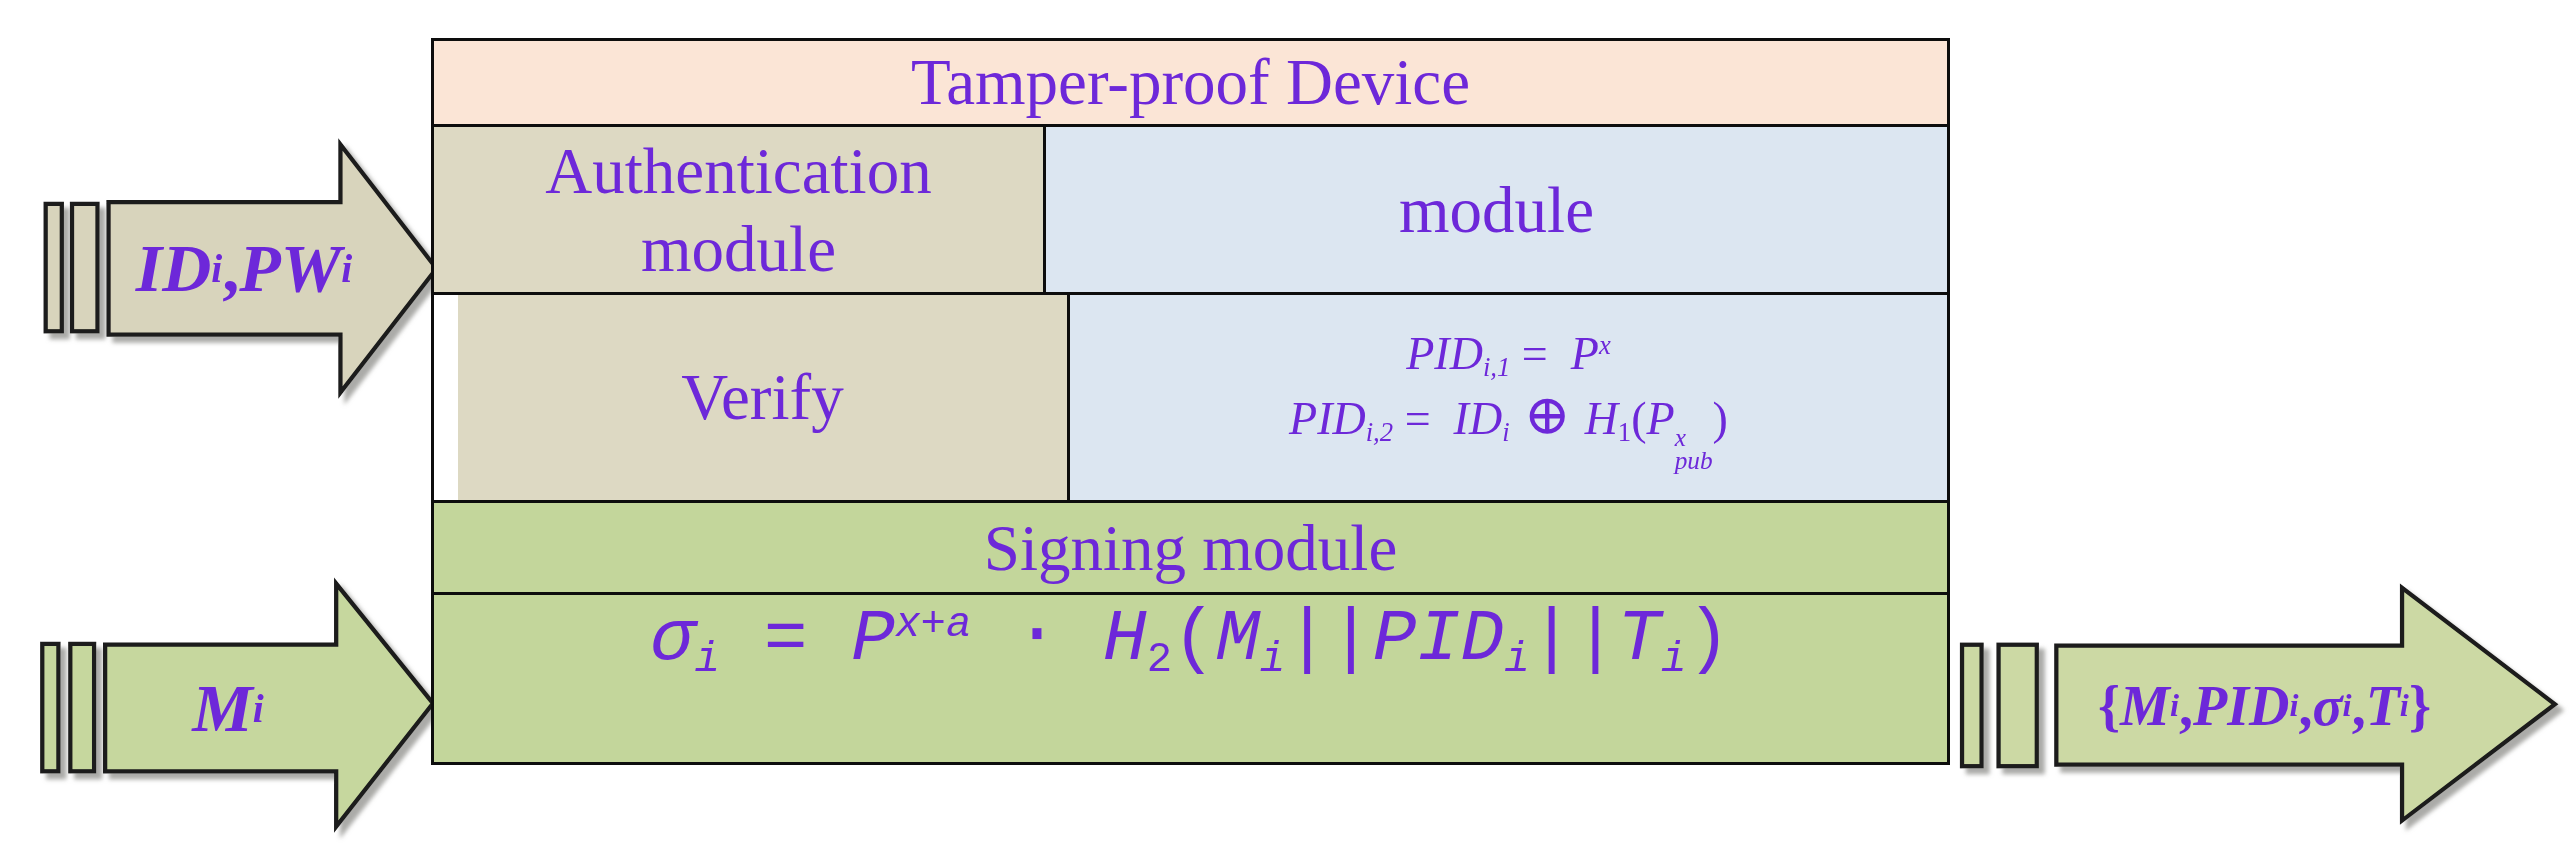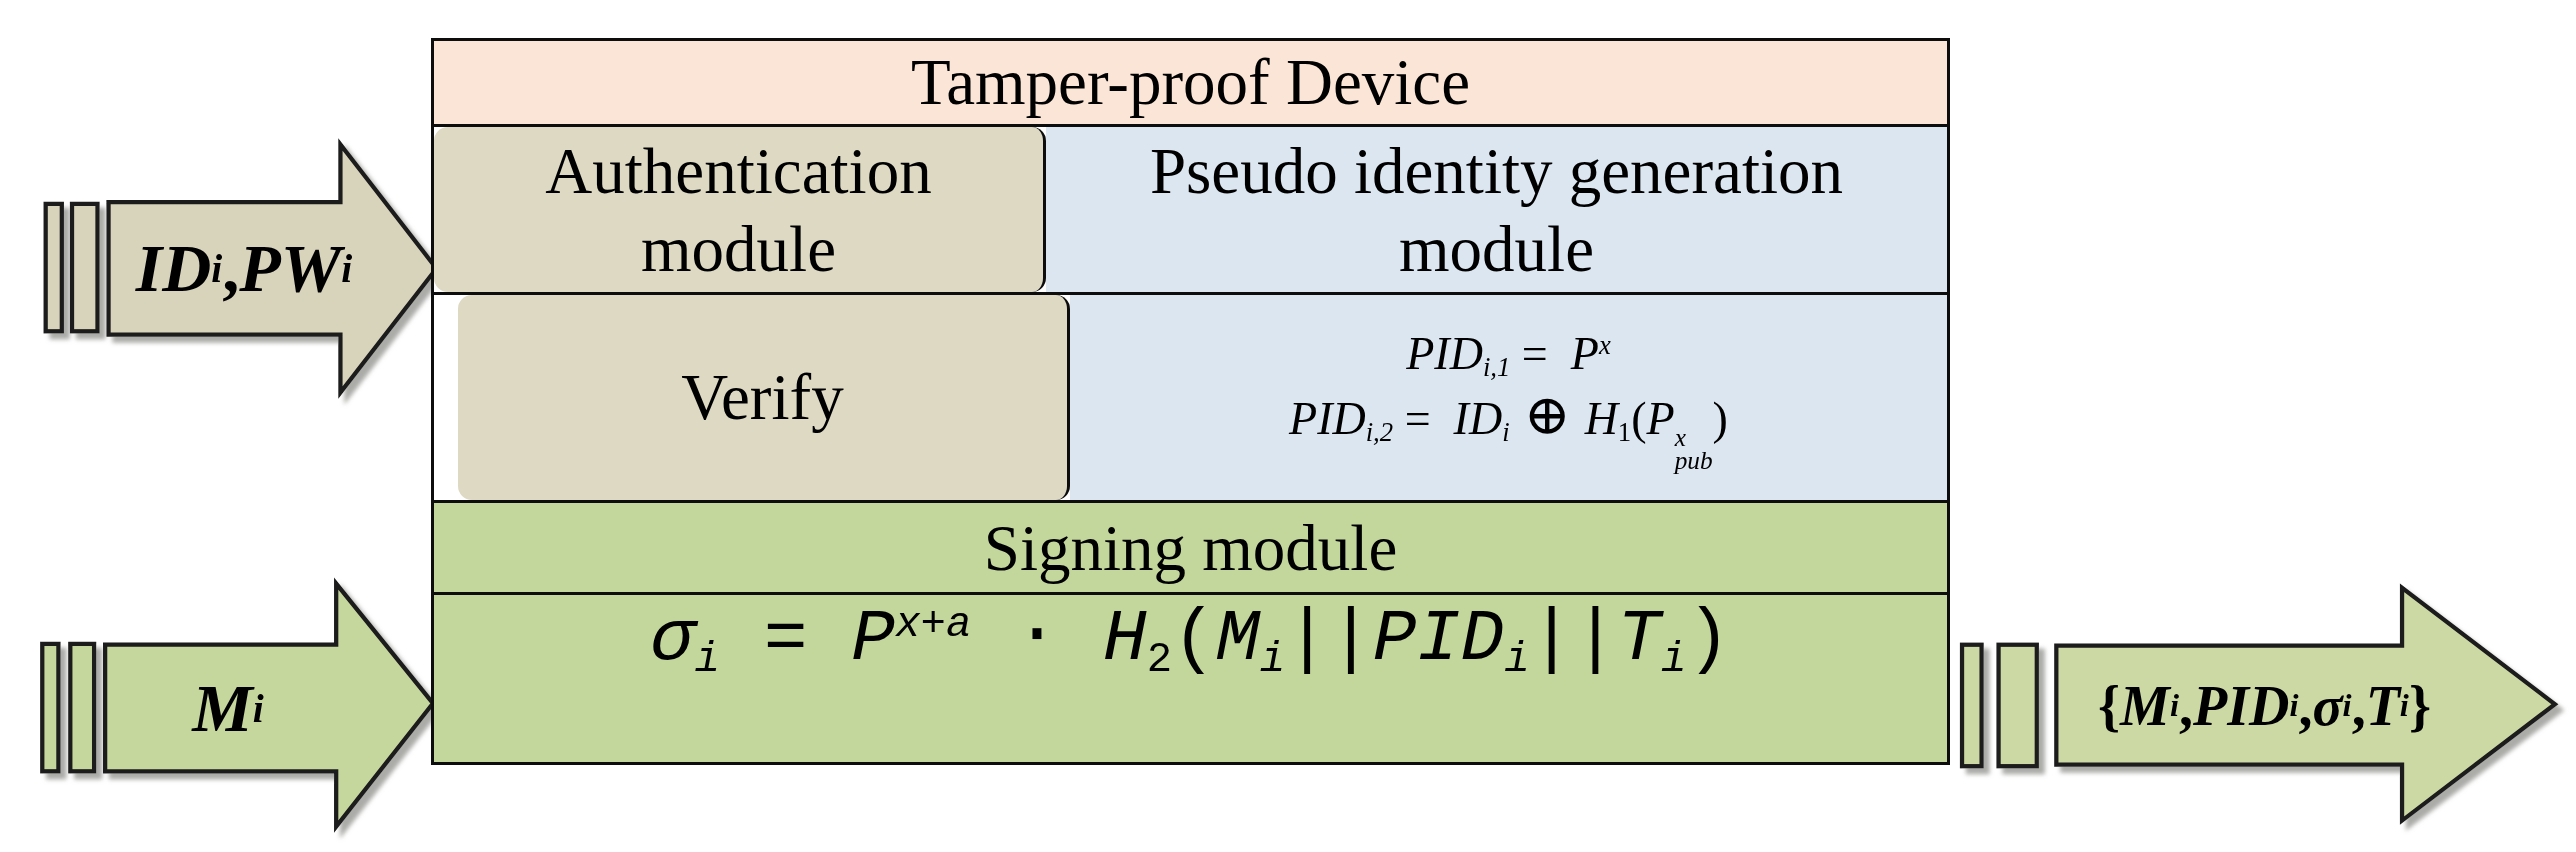--- a/index.html
+++ b/index.html
@@ -1,18 +1,18 @@
 <!DOCTYPE html>
 <html style="--peach: #fbe5d6; --tan: #ddd9c3; --blue: #dce6f1; --green: #c3d69b; --arrow_tan: #d8d4bc; --arrow_green_in: #c6d79e; --arrow_green_out: #ccd9a4; --outline: #0d0d0d;font-size:13.6px"><head>
 <meta charset="utf-8">
 <style>
   html,body { margin:0; padding:0; background:#ffffff; }
   .stage {
     position:relative; width:2576px; height:852px; background:#ffffff;
-    font-family:"Liberation Serif","DejaVu Serif",serif; color:#000000;
+    font-family:"Liberation Serif","DejaVu Serif",serif; color:#6d28d9;
     overflow:hidden;
   }
   .arrows-svg { position:absolute; left:0; top:0; width:2576px; height:852px; }
 
   
   .device-table {
     position:absolute; left:431px; top:38px; width:1519px; height:727px;
     box-sizing:border-box; border:3.4px solid var(--outline);
     display:flex; flex-direction:column; background:#fff;
   }
@@ -20,21 +20,21 @@
   .t-row:last-child { border-bottom:none;font-family:Liberation Mono, monospace; }
   .cell {
     box-sizing:border-box; display:flex; flex-direction:column;
     align-items:center; justify-content:center; text-align:center;
   }
   .row-device   { height:86px; background:var(--peach); }
   .row-modules  { height:169px; }
   .row-ops      { height:208px;padding-left:24px; }
   .row-signing  { height:93px; background:var(--green); }
   .row-sigma    { height:167px; background:var(--green); }
-  .cell-left  { width:612px; border-right:3.4px solid var(--outline); background:var(--tan);border-radius:14px; }
+  .cell-left  { width:612px; border-right:3.4px solid var(--outline); background:var(--tan); }
   .cell-right { flex:1; background:var(--blue); }
   .cell-full  { flex:1; }
 
   .title-line { font-size:65px; line-height:1.2; white-space:pre; }
   .ops-line   { font-size:65px; line-height:1.42; white-space:pre; }
   .pid-line   { font-size:46px; line-height:1.40; white-space:pre; }
   .sigma-cell { justify-content:flex-start; padding-top:1.7px; }
   .sigma-line { font-size:73px; line-height:1.18; white-space:pre; }
 
   
@@ -94,21 +94,20 @@
         <div class="title-line">Tamper-proof Device</div>
       </div>
     </div>
 
     <div class="t-row row-modules">
       <div class="cell cell-left">
         <div class="title-line">Authentication</div>
         <div class="title-line">module</div>
       </div>
       <div class="cell cell-right">
-        <div class="title-line">Pseudo identity generation</div>
         <div class="title-line">module</div>
       </div>
     </div>
 
     <div class="t-row row-ops">
       <div class="cell cell-left">
         <div class="ops-line">Verify</div>
       </div>
       <div class="cell cell-right">
         <div class="pid-line"><span class="it">PID</span><span class="sub it">i,1</span><span> =  </span><span class="it">P</span><span class="sup it">x</span></div>

